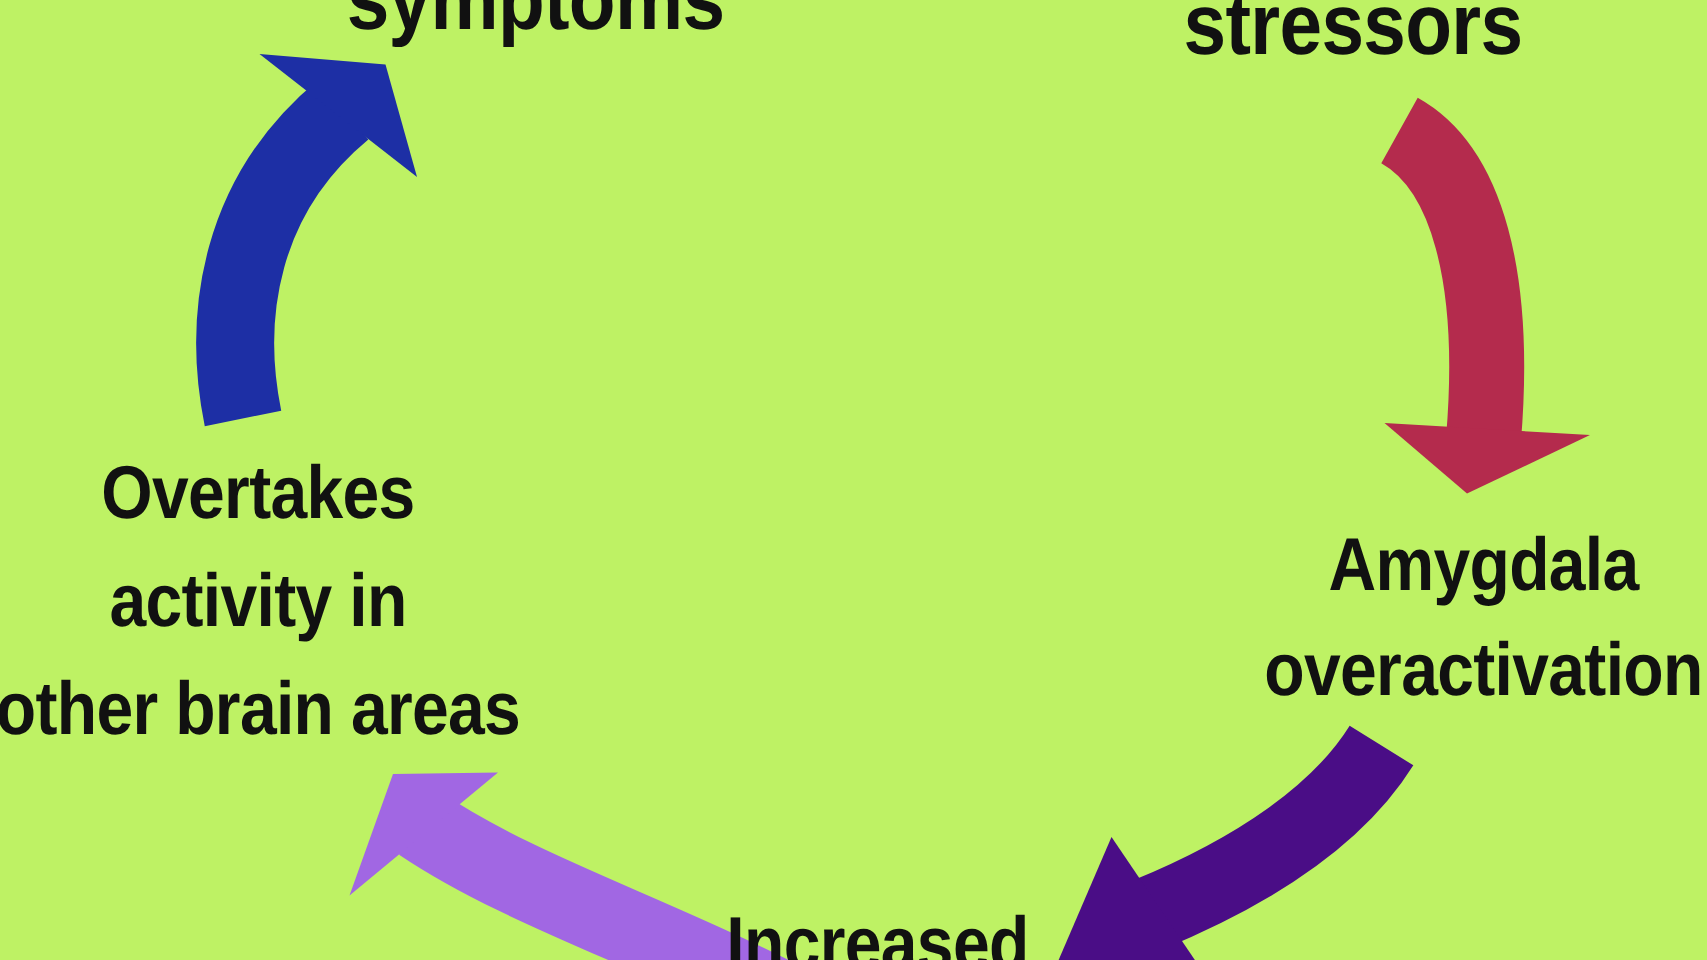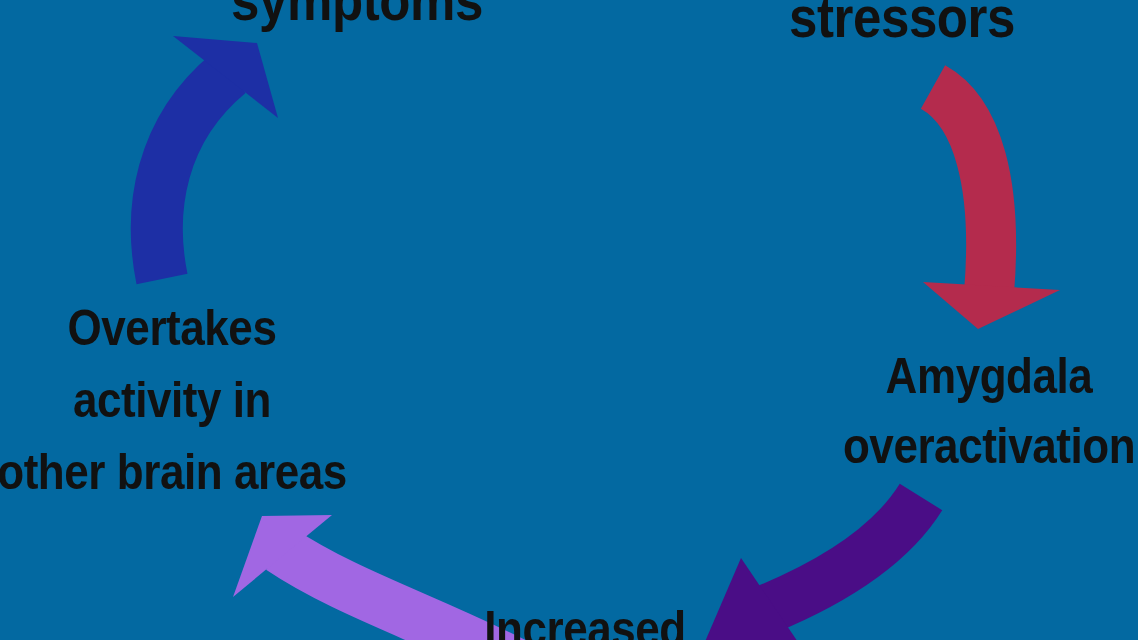--- a/index.html
+++ b/index.html
@@ -3,21 +3,21 @@
 <meta charset="utf-8">
 <style>
   html, body {
     margin: 0;
     padding: 0;
   }
   .canvas {
     position: relative;
     width: 1138px;
     height: 640px;
-    background: #0369a1;
+    background: #bef264;
     overflow: hidden;
     font-family: "Liberation Sans", sans-serif;
   }
   .arrows-layer {
     position: absolute;
     left: 0;
     top: 0;
   }
   .label {
     position: absolute;

